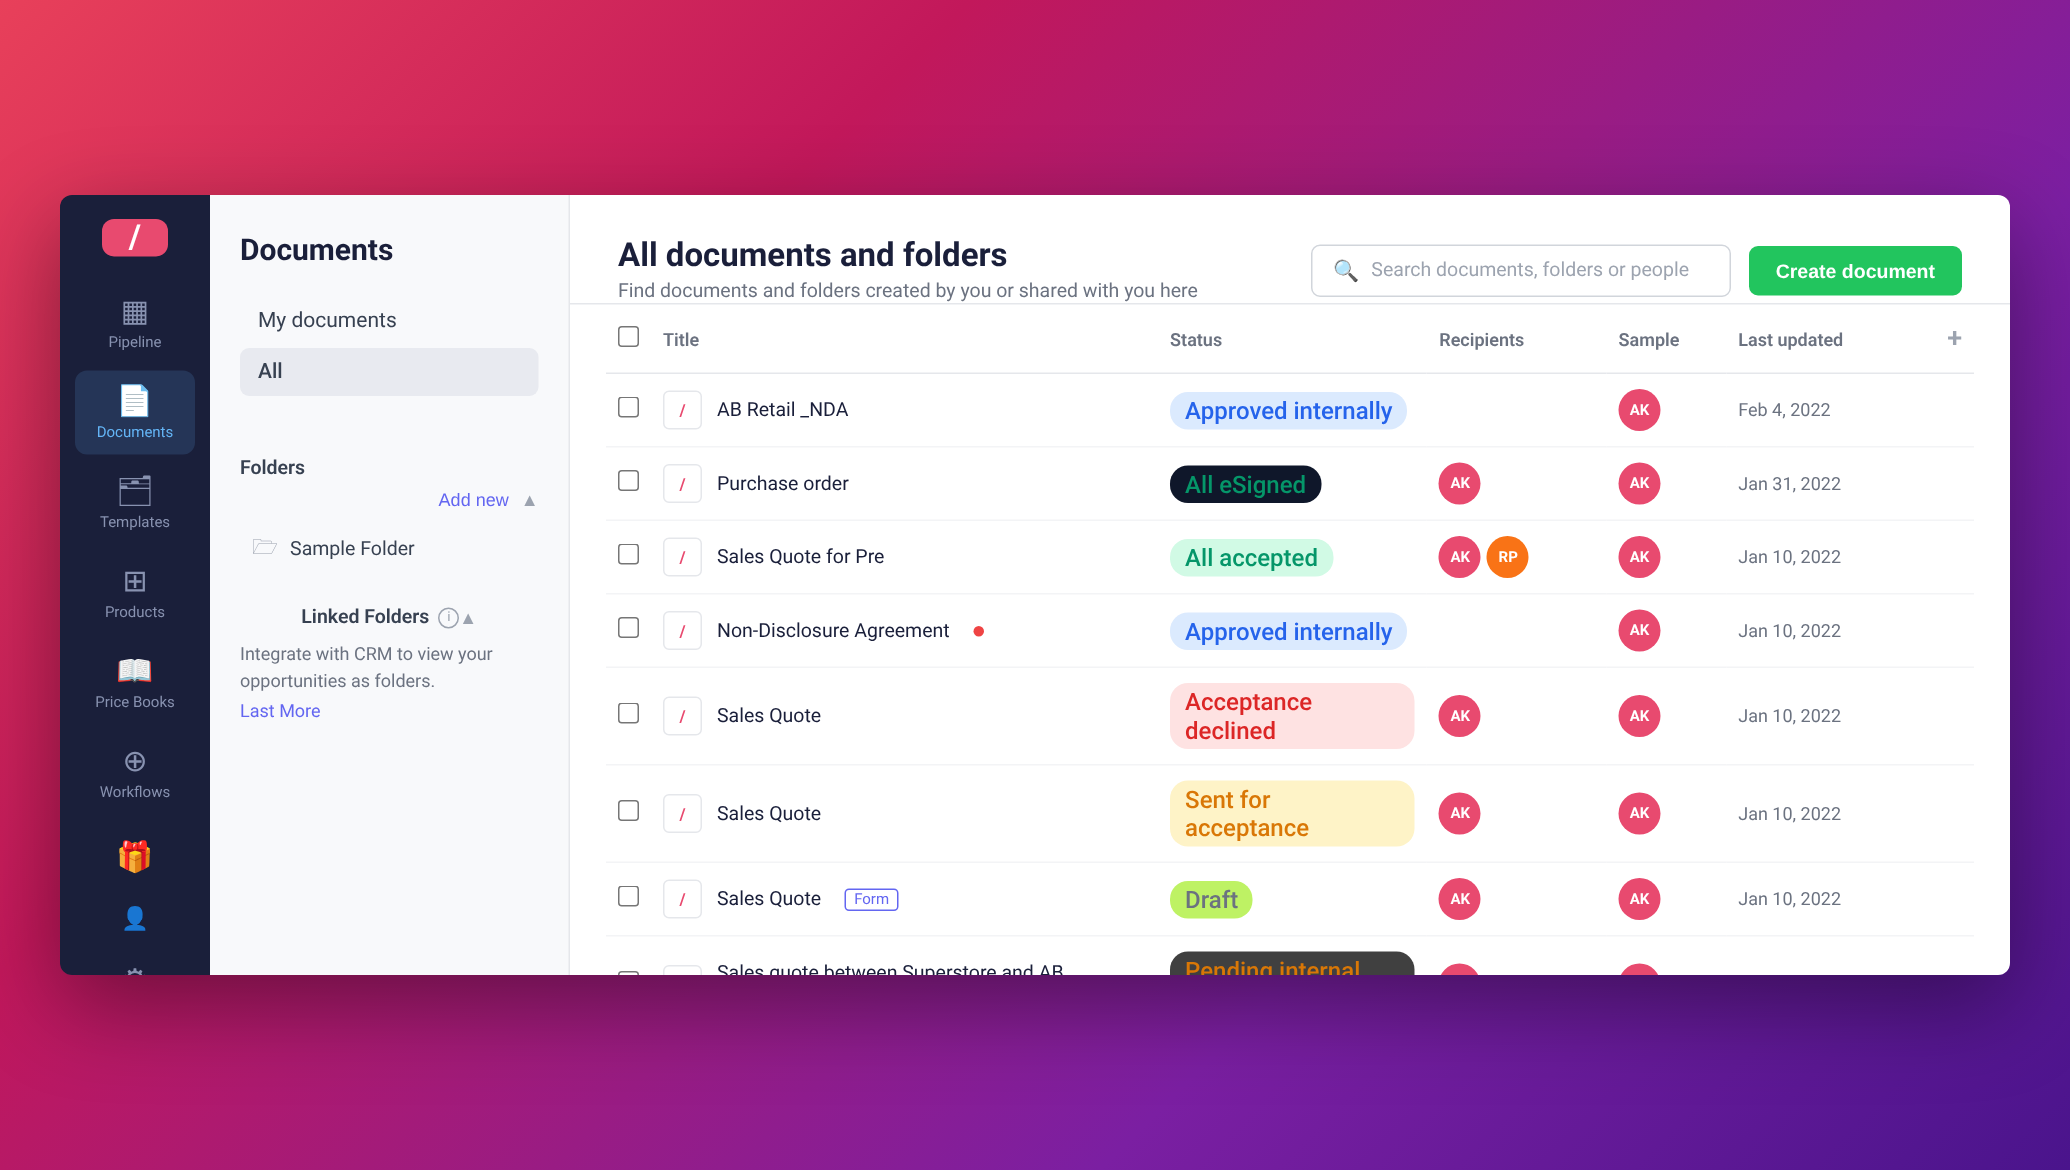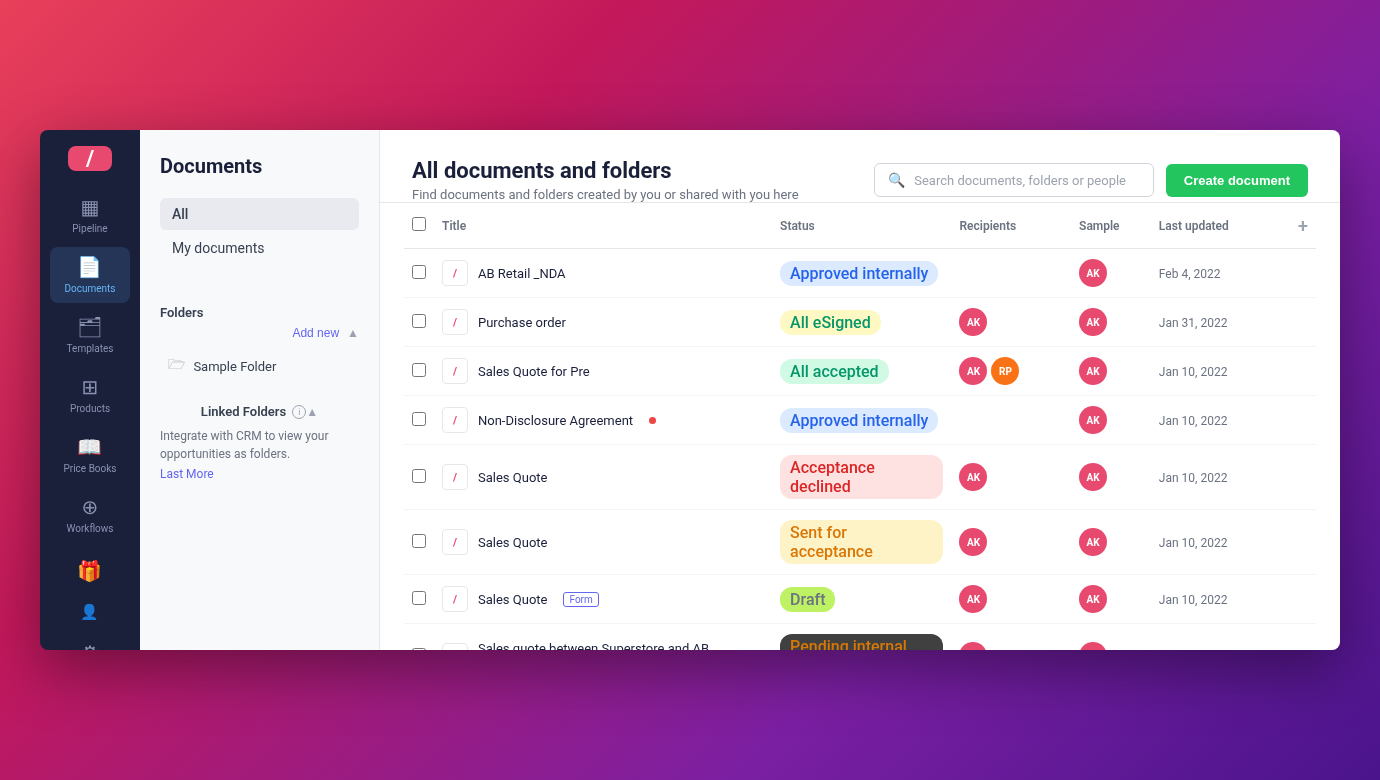--- a/index.html
+++ b/index.html
@@ -318,21 +318,21 @@
 
     
     .badge {
       display: inline-block;
       padding: 3px 10px;
       border-radius: 12px;
       font-size: 16px;
       font-weight: 500;
     }
     .badge-approved { background: #dbeafe; color: #2563eb; }
-    .badge-esigned { background: #fef9c3; color: #059669; }
+    .badge-esigned { background: #0f172a; color: #059669; }
     .badge-accepted { background: #d1fae5; color: #059669; }
     .badge-declined { background: #fee2e2; color: #dc2626; }
     .badge-sent { background: #fef3c7; color: #d97706; }
     .badge-draft { background: #bef264; color: #6b7280; }
     .badge-pending { background: #404040; color: #d97706; text-decoration: underline; }
 
     
     .avatar {
       width: 28px;
       height: 28px;
@@ -402,22 +402,22 @@
       <span class="nav-icon" style="font-size:15px;">👤</span>
     </div>
     <div class="nav-item">
       <span class="nav-icon">⚙</span>
     </div>
   </div>
 
   <div class="left-panel">
     <h2>Documents</h2>
 
+    <div class="nav-link">My documents</div>
     <div class="nav-link active">All</div>
-    <div class="nav-link">My documents</div>
 
     <div class="section-header">
       <span class="section-title">Folders</span>
       <div style="display:flex;align-items:center;gap:8px;margin-top:42px;">
         <button class="add-new-btn">Add new</button>
         <span class="chevron">▲</span>
       </div>
     </div>
 
     <div class="folder-item">

